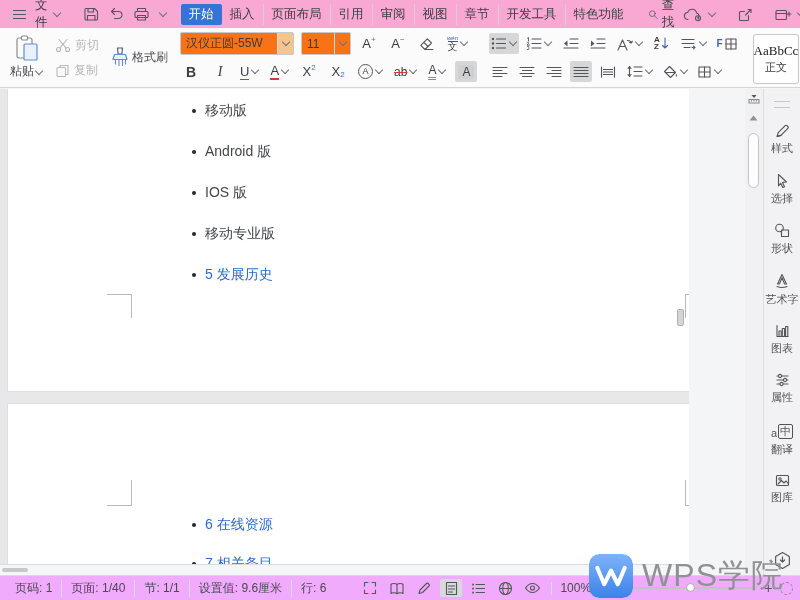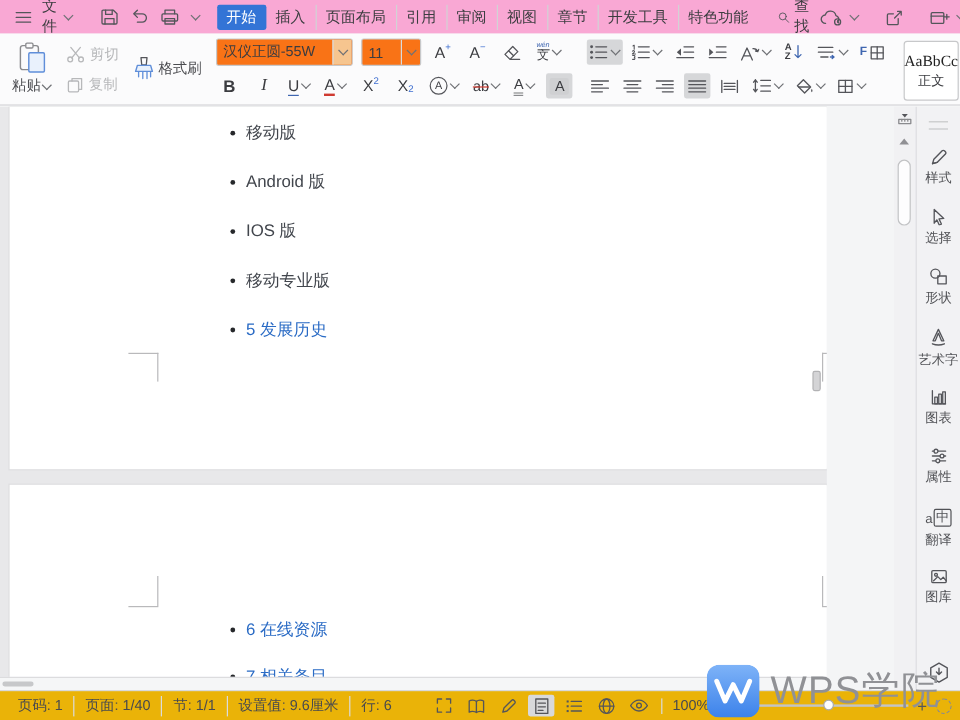--- a/index.html
+++ b/index.html
@@ -94,21 +94,21 @@
   .sidebar{position:absolute;left:763px;width:37px;top:89px;bottom:25px;background:#f2f2f4;
     border-left:1px solid #dddde0;box-sizing:border-box;display:flex;flex-direction:column;align-items:center;padding-top:12px;}
   .sb-handle{width:16px;height:5px;border-top:1.6px solid #c6c7c9;border-bottom:1.6px solid #c6c7c9;margin-bottom:15px;}
   .sb-item{display:flex;flex-direction:column;align-items:center;gap:3px;margin-bottom:17px;}
   .sb-item span{font-size:11px;color:#515256;white-space:nowrap;}
   .sb-apps{position:absolute;bottom:5px;left:9px;}
   .tr-ic{display:flex;align-items:flex-end;height:17px;}
   .tr-a{font-size:13px;color:#515256;line-height:1;}
   .tr-zh{font-size:8px;color:#515256;border:1px solid #515256;border-radius:2px;padding:0 1px;margin-left:1px;line-height:1.2;}
   
-  .statusbar{position:absolute;left:0;right:0;bottom:0;height:25px;background:#eab308;border-top:1px solid #d8d9db;
+  .statusbar{position:absolute;left:0;right:0;bottom:0;height:25px;background:#f0abfc;border-top:1px solid #d8d9db;
     display:flex;align-items:center;font-size:12px;color:#494a4e;box-sizing:border-box;padding:0 6px;z-index:10;}
   .sf{padding:0 9px;border-right:1px solid #dadbdd;white-space:nowrap;}
   .sf.nosep{border-right:none;}
   .sicons{display:flex;align-items:center;gap:5px;margin-left:24px;}
   .sic{width:22px;height:18px;display:flex;align-items:center;justify-content:center;border-radius:2px;}
   .sic.on{background:#d8d9db;}
   .zsep{width:1px;height:13px;background:#dadbdd;margin:0 8px;}
   .zoomer{display:flex;align-items:center;gap:7px;}
   .zlevel{display:flex;align-items:center;gap:3px;}
   .zminus,.zplus{font-size:14px;color:#55565a;}

